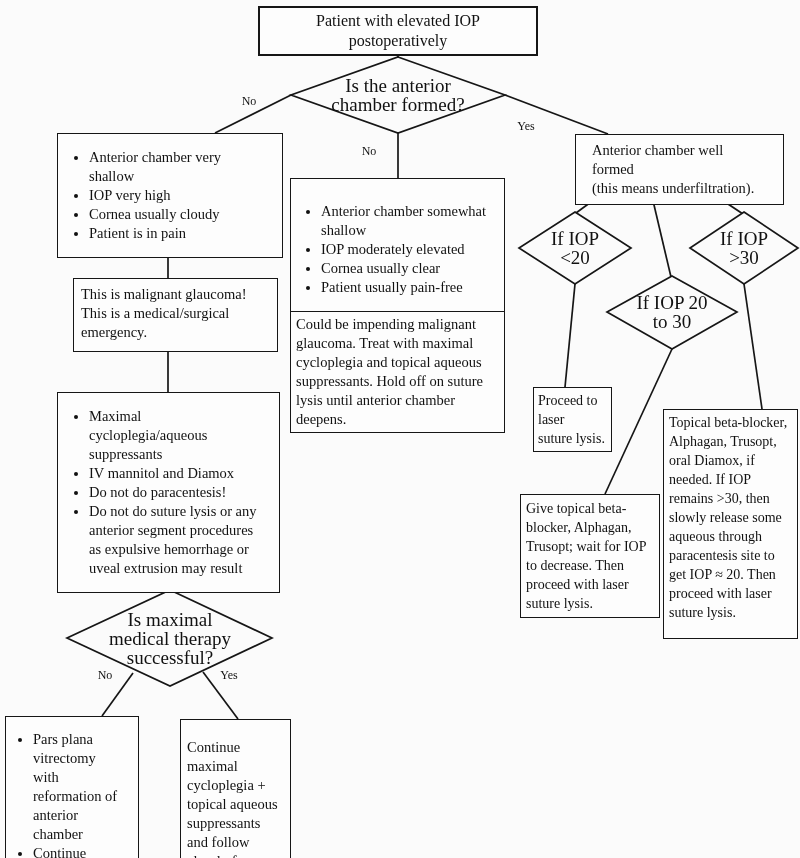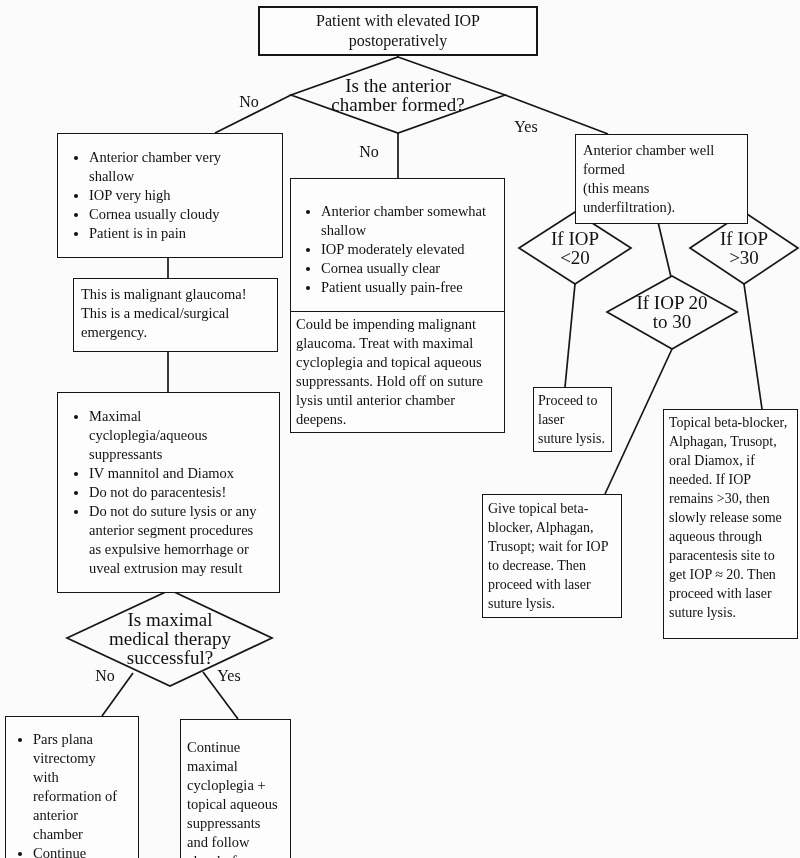--- a/index.html
+++ b/index.html
@@ -40,21 +40,21 @@
   .box li{margin:0;padding:0;}
   .dlabel{
     position:absolute;
     text-align:center;
     font-size:19px;
     line-height:19px;
     white-space:pre-line;
   }
   .elabel{
     position:absolute;
-    font-size:16px;
+    font-size:12px;
     line-height:19px;
     text-align:center;
   }
   svg line{stroke:#161616;stroke-width:1.7;}
   svg polygon{fill:#fbfbfb;stroke:#161616;stroke-width:1.7;}
   .small{font-size:14px;}
 </style>
 </head>
 <body>
 
@@ -135,31 +135,31 @@
     <ul>
       <li>Anterior chamber somewhat shallow</li>
       <li>IOP moderately elevated</li>
       <li>Cornea usually clear</li>
       <li>Patient usually pain-free</li>
     </ul>
   </div>
 
   <div class="box" style="left:290px;top:311px;width:215px;min-height:112px;padding:3px 5px">Could be impending malignant glaucoma. Treat with maximal cycloplegia and topical aqueous suppressants. Hold off on suture lysis until anterior chamber deepens.</div>
 
-  <div class="box pre" style="left:575px;top:134px;width:173px;min-height:54px;padding:6px 7px">Anterior chamber well formed
+  <div class="box pre" style="left:575px;top:134px;width:209px;min-height:54px;padding:6px 16px">Anterior chamber well formed
 (this means underfiltration).</div>
 
   <div class="dlabel" style="left:535px;top:229px;width:80px">If IOP
 &lt;20</div>
   <div class="dlabel" style="left:612px;top:293px;width:120px">If IOP 20
 to 30</div>
   <div class="dlabel" style="left:704px;top:229px;width:80px">If IOP
 &gt;30</div>
 
   <div class="box pre small" style="left:533px;top:387px;width:79px;min-height:63px;padding:3px 4px">Proceed to
 laser
 suture lysis.</div>
 
-  <div class="box small" style="left:482px;top:494px;width:140px;min-height:123px;padding:4px 5px">Give topical beta-blocker, Alphagan, Trusopt; wait for IOP to decrease. Then proceed with laser suture lysis.</div>
+  <div class="box small" style="left:520px;top:494px;width:140px;min-height:123px;padding:4px 5px">Give topical beta-blocker, Alphagan, Trusopt; wait for IOP to decrease. Then proceed with laser suture lysis.</div>
 
   <div class="box small" style="left:663px;top:409px;width:135px;min-height:230px;padding:3px 5px">Topical beta-blocker, Alphagan, Trusopt, oral Diamox, if needed. If IOP remains &gt;30, then slowly release some aqueous through paracentesis site to get IOP ≈ 20. Then proceed with laser suture lysis.</div>
 
 </div>
 
 </body></html>

